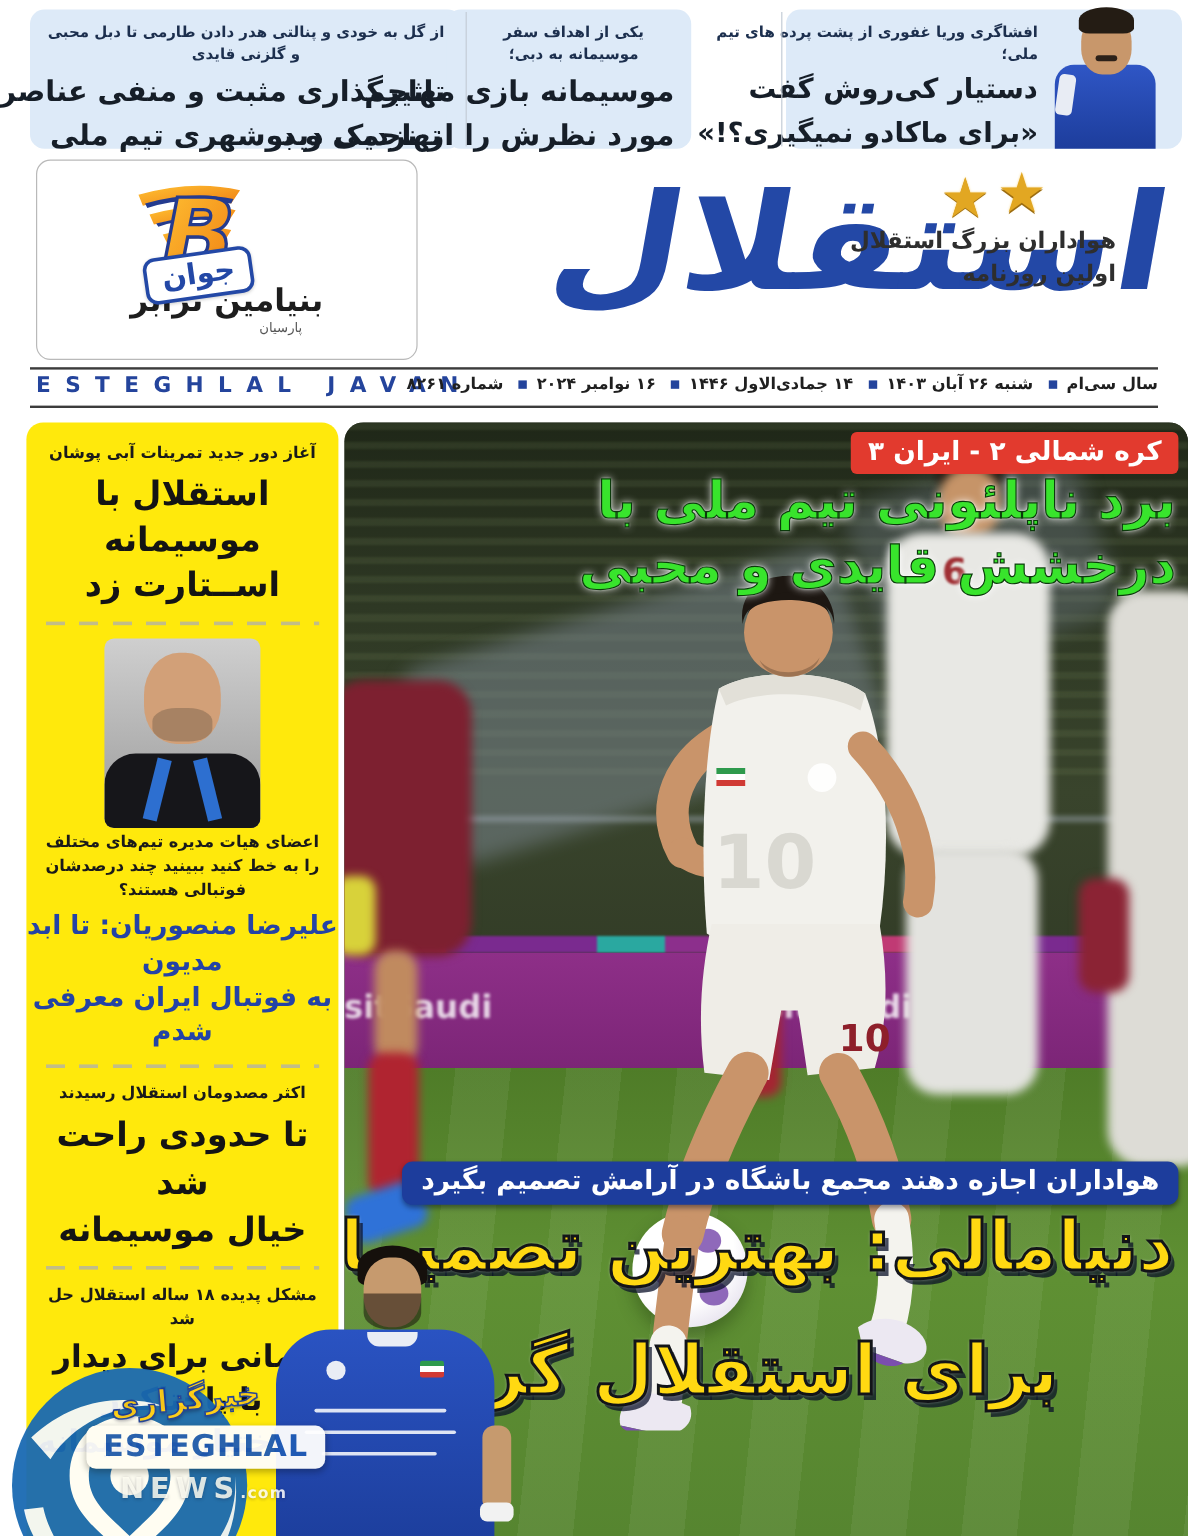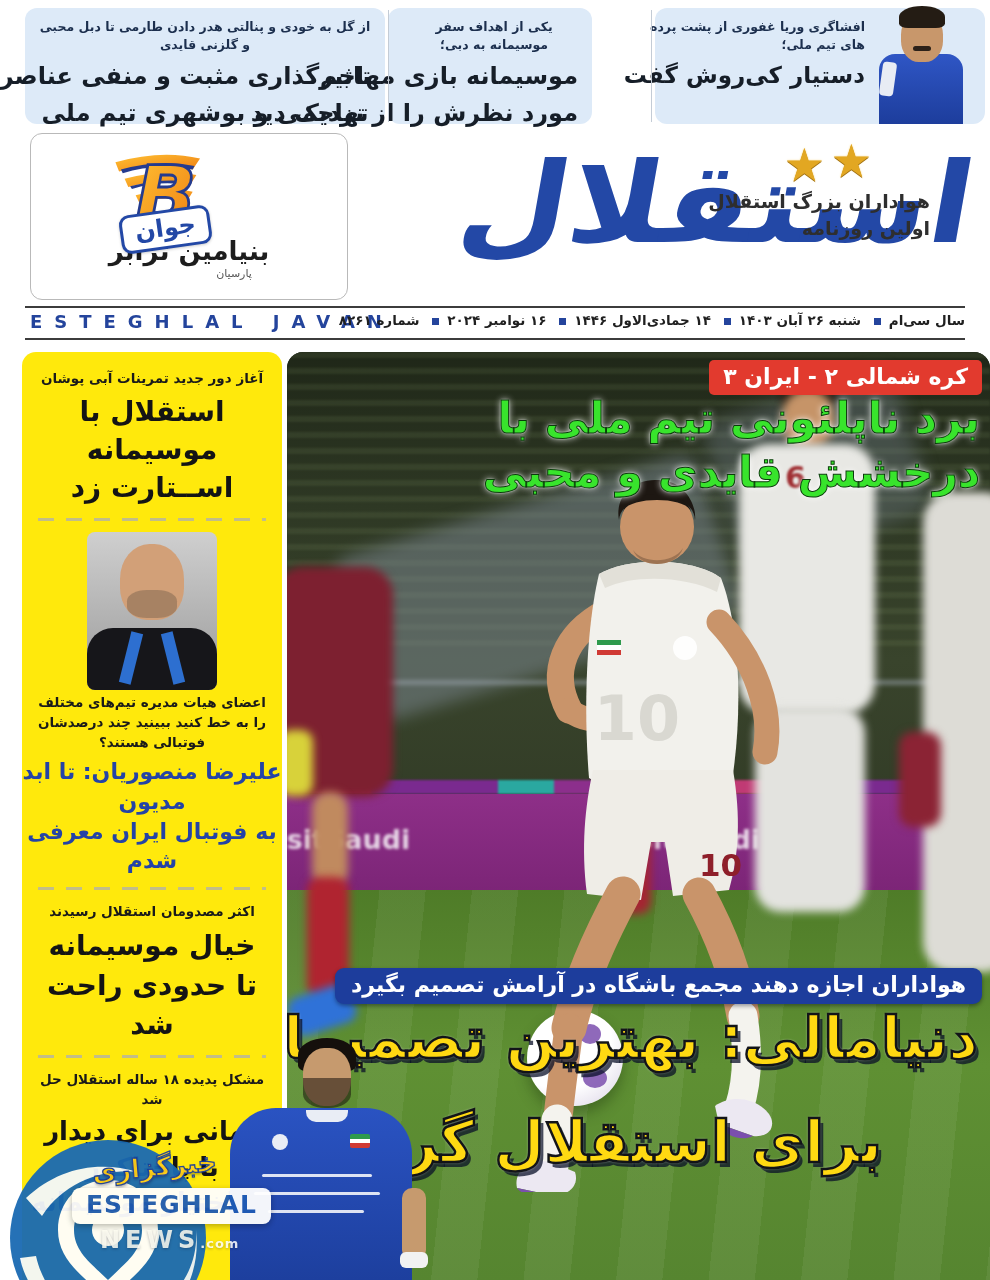--- a/index.html
+++ b/index.html
@@ -3,21 +3,21 @@
 <meta charset="utf-8">
 <style>
   html,body{margin:0;padding:0;background:#e9e9e9;}
   *{box-sizing:border-box;font-family:"DejaVu Sans",sans-serif;}
   #page{position:relative;width:990px;height:1280px;margin:0 auto;background:#fff;overflow:hidden;}
   .fa{direction:rtl;}
 
   
   .tbox{position:absolute;top:8px;height:116px;background:#ddeaf8;border-radius:12px;padding:10px 14px;text-align:center;}
   .tbox-left{left:25px;width:360px;}
-  .tbox-mid{left:388px;width:204px;padding-left:22px;}
+  .tbox-mid{left:372px;width:204px;padding-left:22px;}
   .tbox-right{left:655px;width:330px;display:flex;flex-direction:row;overflow:visible;}
   .t-kicker{font-size:12.5px;font-weight:700;color:#1c2f4e;line-height:1.4;margin-bottom:5px;}
   .t-line{font-size:24px;font-weight:900;color:#161e28;line-height:1.55;white-space:nowrap;}
   .tbox-right .t-text{flex:1;text-align:right;}
   .tbox-right .t-line{font-size:23px;}
   .vdiv{position:absolute;top:10px;height:112px;width:1px;background:#c4ccd6;}
   .vdiv1{left:388px;} .vdiv2{left:651px;}
 
   
   .ghafouri{position:relative;width:100px;margin:-24px 0 0 6px;flex:0 0 100px;}
@@ -158,20 +158,21 @@
     <div class="ghafouri">
       <div class="gh-body"></div>
       <div class="gh-band"></div>
       <div class="gh-head"></div>
       <div class="gh-hair"></div>
       <div class="gh-mst"></div>
     </div>
     <div class="t-text">
       <div class="t-kicker">افشاگری وریا غفوری از پشت پرده های تیم ملی؛</div>
       <div class="t-line">دستیار کی‌روش گفت</div>
+      <div class="t-line">«برای ماکادو نمیگیری؟!»</div>
     </div>
   </div>
 
   <div class="vdiv vdiv1"></div>
   <div class="vdiv vdiv2"></div>
 
   <div class="mid-band">
 
     <div class="ad-box fa">
       <svg width="190" height="92" viewBox="0 0 200 100">
@@ -232,22 +233,22 @@
 
     <div class="s3">
       <div class="s-kicker">اعضای هیات مدیره تیم‌های مختلف را به خط کنید ببینید چند درصدشان فوتبالی هستند؟</div>
       <div class="s-big s-blue">علیرضا منصوریان: تا ابد مدیون</div>
       <div class="s-big s-blue">به فوتبال ایران معرفی شدم</div>
     </div>
     <div class="dash-sep"></div>
 
     <div class="s4">
       <div class="s-kicker">اکثر مصدومان استقلال رسیدند</div>
+      <div class="s-big">تا حدودی راحت شد</div>
       <div class="s-big">خیال موسیمانه</div>
-      <div class="s-big">تا حدودی راحت شد</div>
     </div>
     <div class="dash-sep"></div>
 
     <div class="s5">
       <div class="s-kicker">مشکل پدیده ۱۸ ساله استقلال حل شد</div>
       <div class="s-big">زمانی برای دیدار</div>
       <div class="s-big">با پاختاکور</div>
       <div class="s-big">در اختیار موسیمانه</div>
     </div>
 

